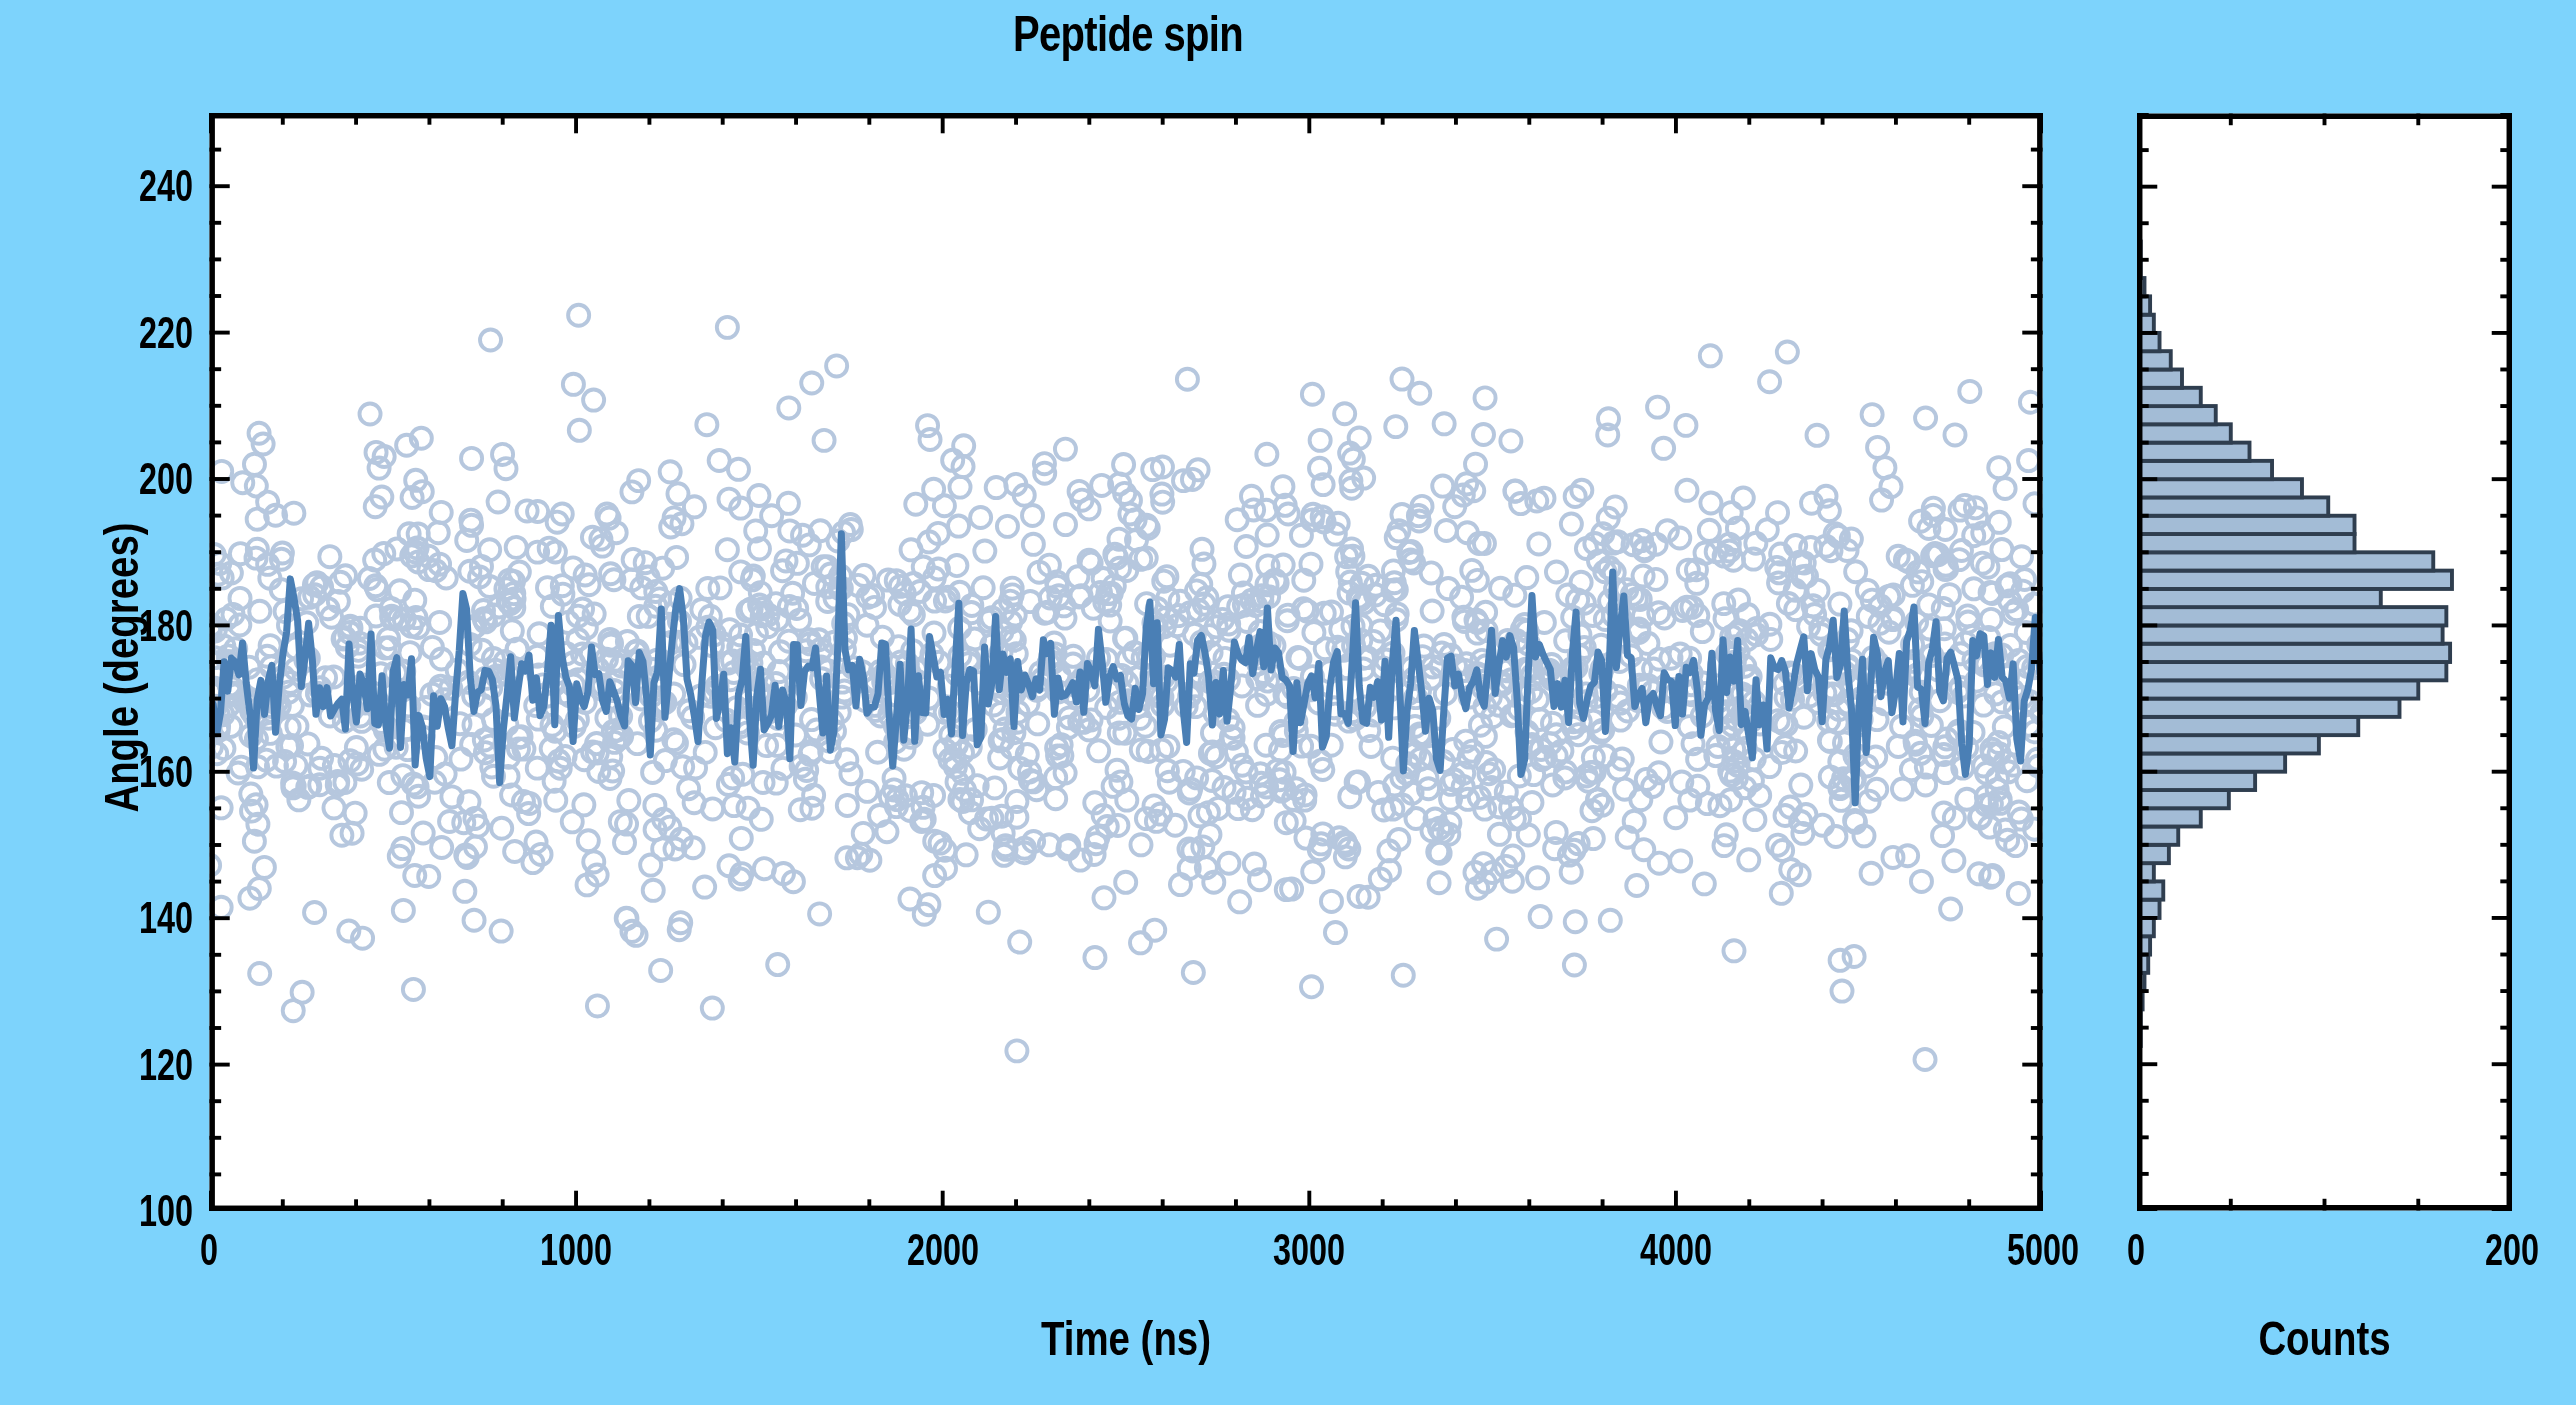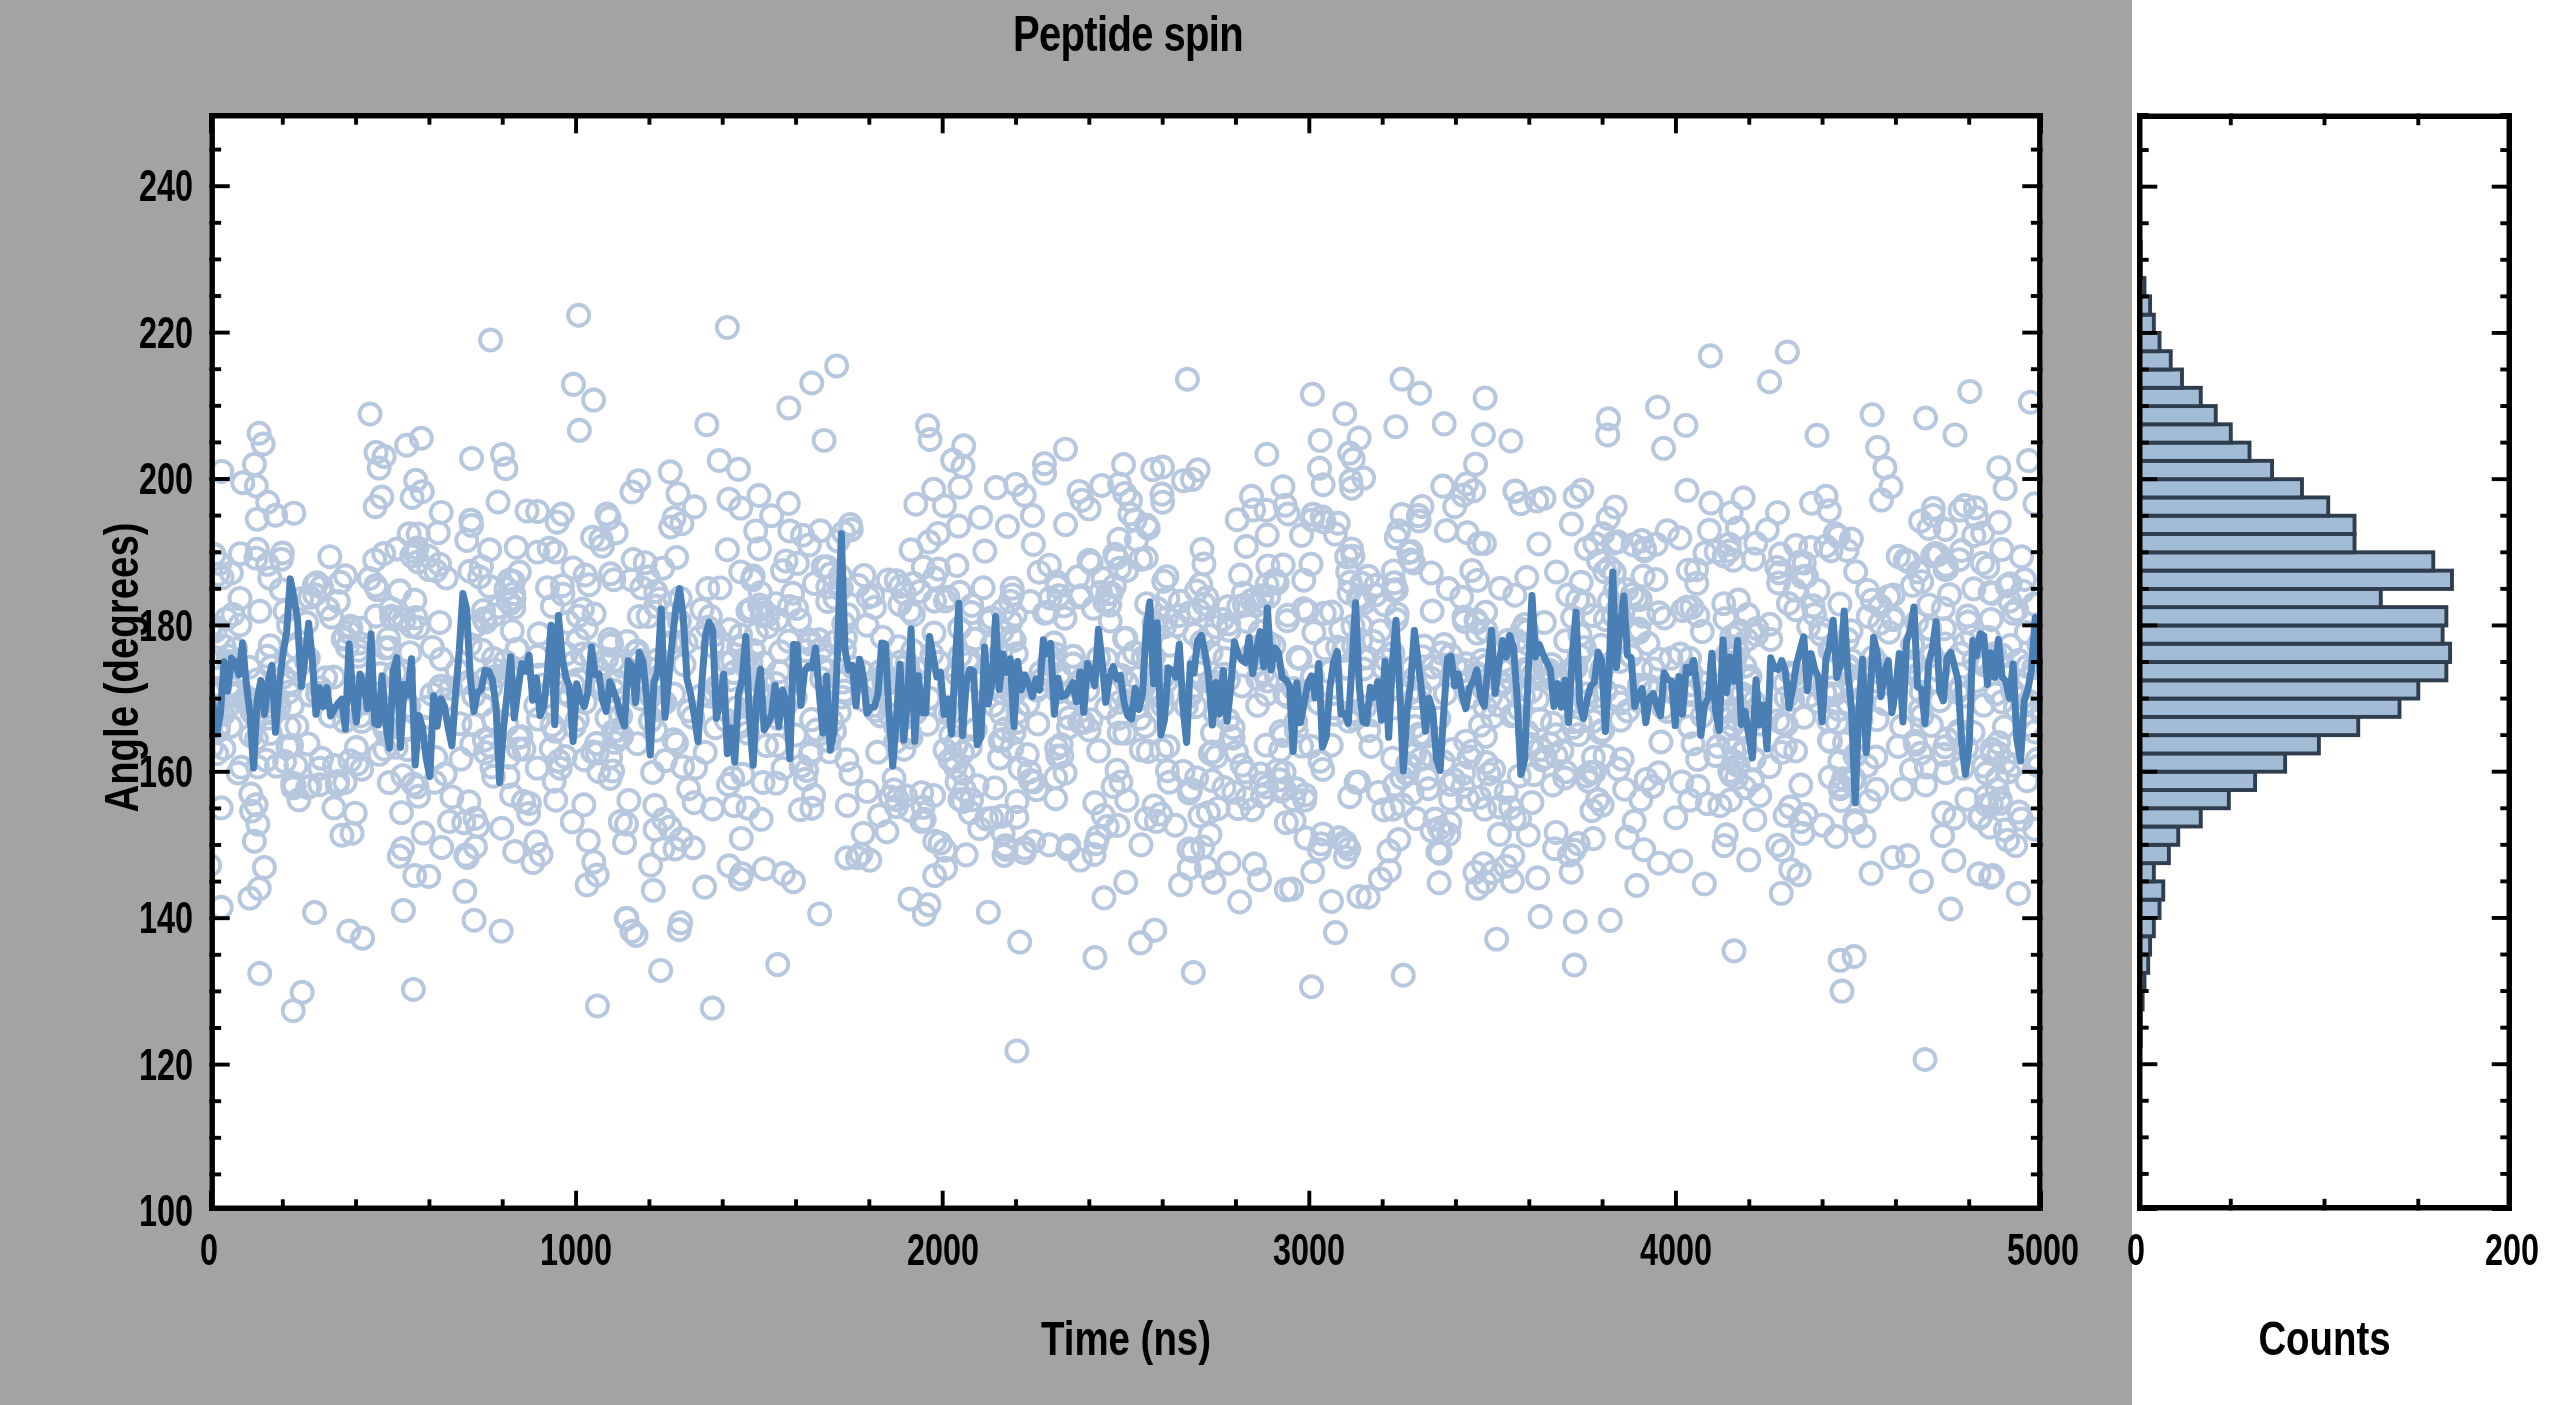--- a/index.html
+++ b/index.html
@@ -1,17 +1,17 @@
 <!DOCTYPE html>
 <html style="font-size:12.5px"><head>
 <meta charset="utf-8">
 <style>
   html,body{margin:0;padding:0;background:#ffffff;}
   body{width:2576px;height:1405px;font-family:"Liberation Sans",sans-serif;overflow:hidden;}
-  #root{position:relative;width:2100px;height:1405px;background:#a3a3a3;padding-left:32px;}
+  #root{position:relative;width:2576px;height:1405px;background:#7dd3fc;}
 
   .ttl{
     position:absolute;left:0;top:4.7px;width:2256px;text-align:center;
     font-family:"Liberation Sans",sans-serif;font-weight:bold;
     font-size:50px;color:#000;letter-spacing:-0.8px;
     transform:scaleX(.80);transform-origin:center top;white-space:nowrap;
   }
 
   .axlabel{
     position:absolute;font-family:"Liberation Sans",sans-serif;font-weight:bold;

